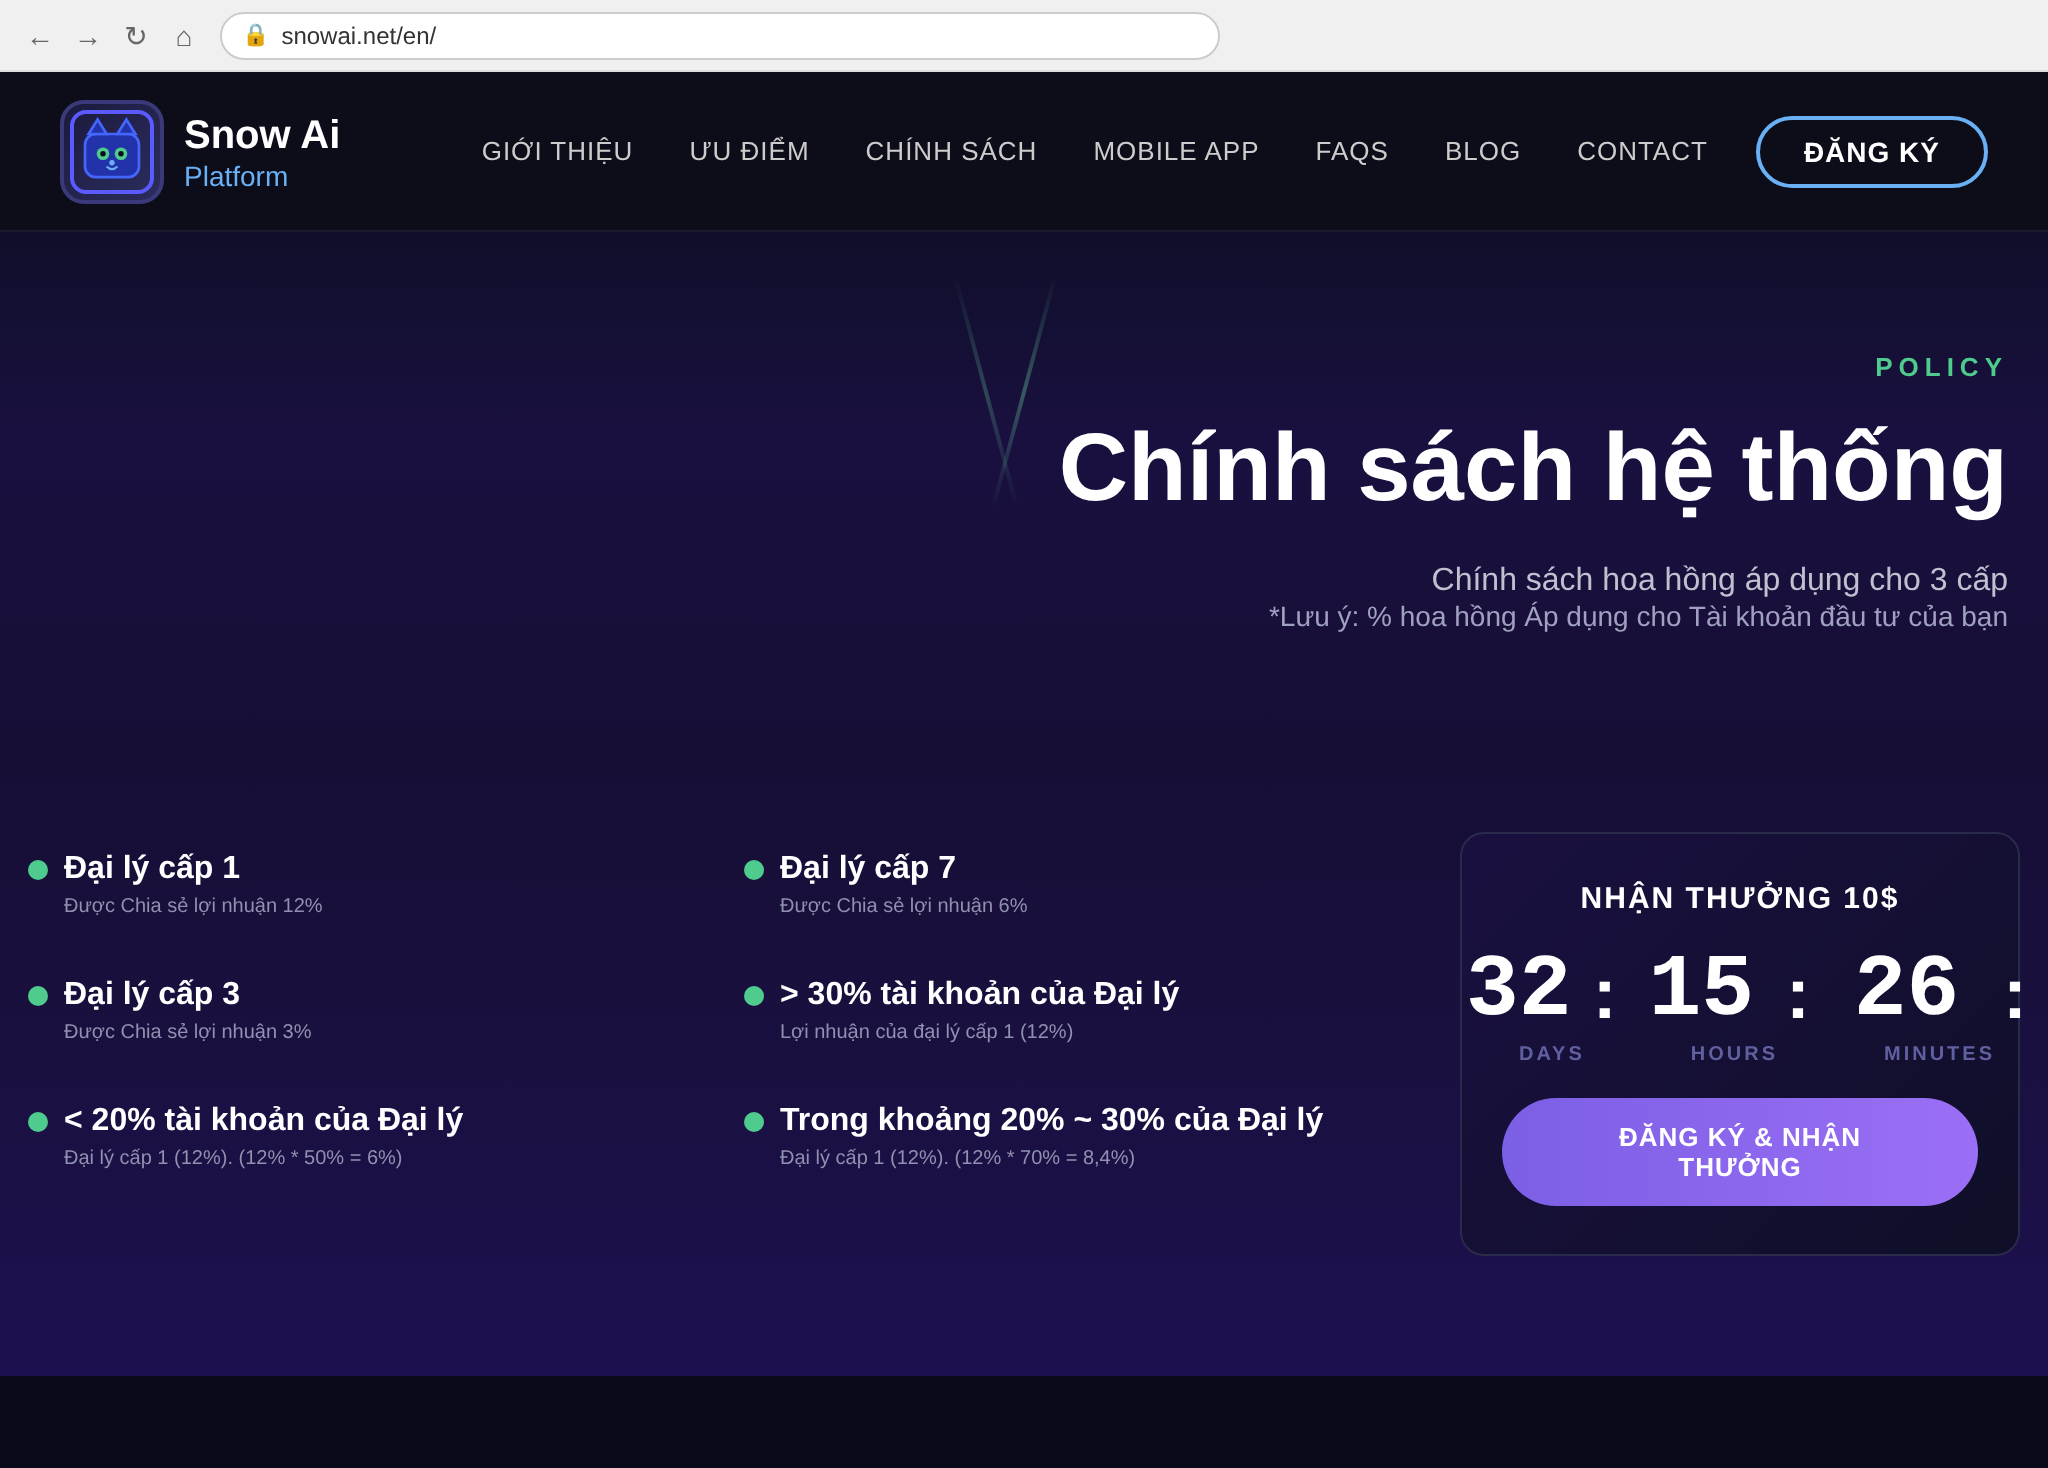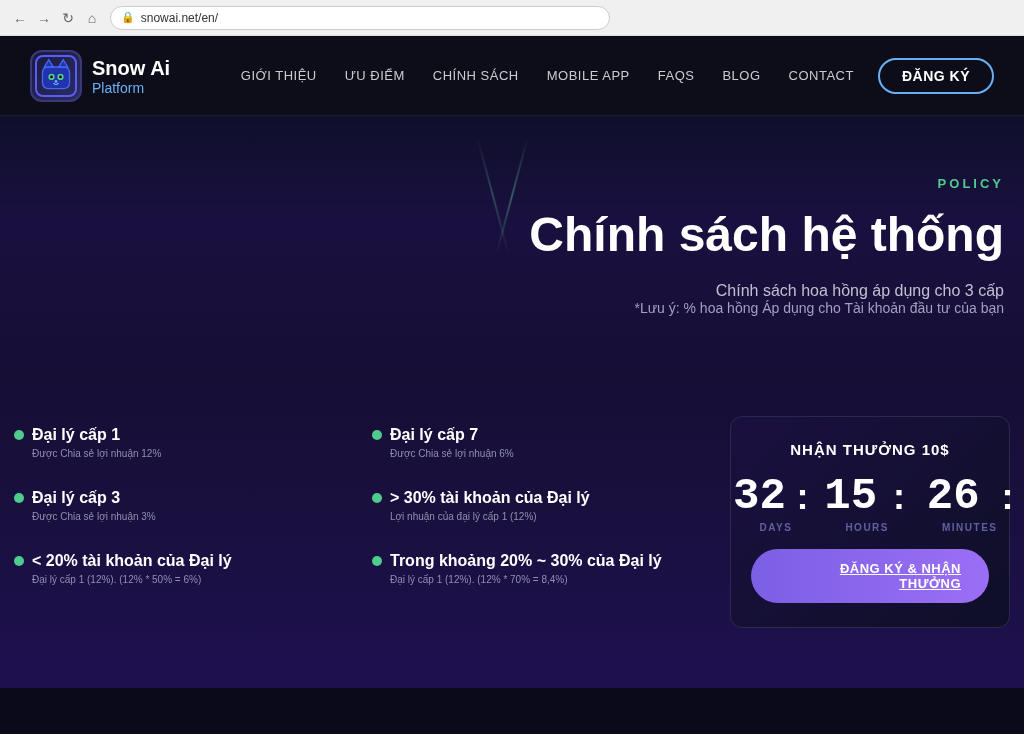--- a/index.html
+++ b/index.html
@@ -279,23 +279,22 @@
       background: linear-gradient(90deg, #7b5fe5, #9b6ff5);
       border: none;
       color: #fff;
       padding: 12px 28px;
       border-radius: 28px;
       font-size: 13px;
       font-weight: 700;
       cursor: pointer;
       letter-spacing: 0.5px;
       width: 100%;
-      text-align: right;
+      text-align: center;
       text-transform: uppercase;
-      text-decoration: underline;
     }
 
     
     .logo-svg {
       width: 36px; height: 36px;
     }
   </style>
 </head>
 <body>
 

